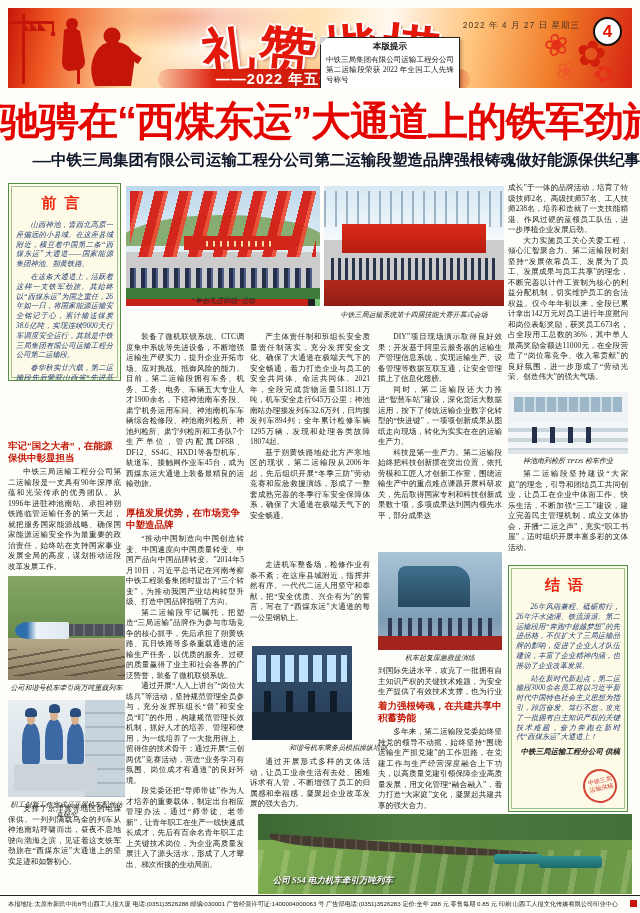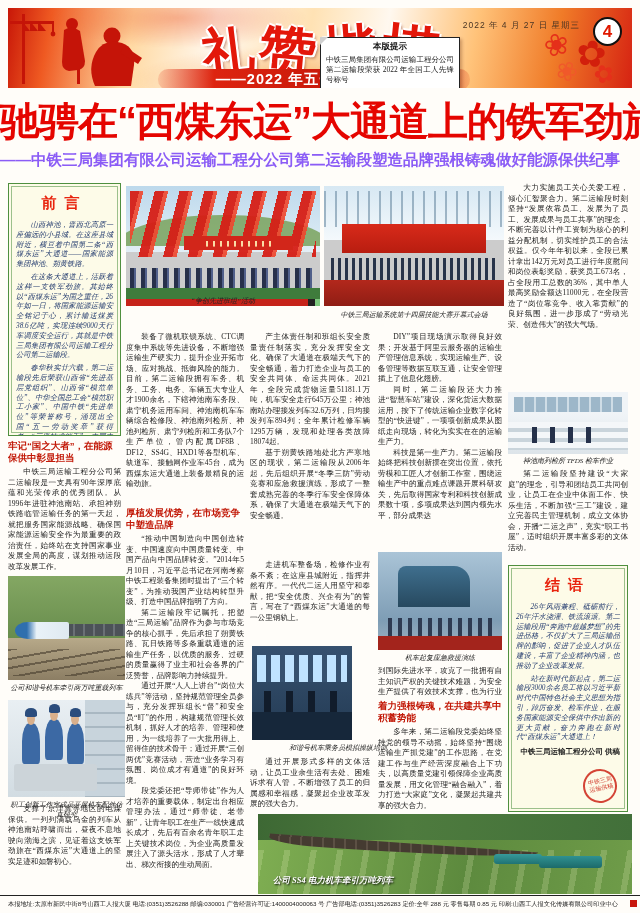--- a/index.html
+++ b/index.html
@@ -33,37 +33,37 @@
     border:1px solid #222;box-shadow:2px 2px 3px rgba(90,30,0,.3);padding:3px 5px;box-sizing:border-box;}
   #notice:before{content:"";position:absolute;left:-1px;top:-1px;border-style:solid;
     border-width:8px 8px 0 0;border-color:#cfcfcf transparent transparent transparent;}
   #notice .nt{font-size:8.5px;font-weight:bold;text-align:center;color:#111;margin-bottom:2px;}
   #notice .nb{font-size:7.5px;line-height:10px;color:#222;text-align:justify;font-family:"Liberation Serif",serif;}
   #flowers{position:absolute;right:0;top:22px;width:90px;height:60px;}
   #flowers span{position:absolute;line-height:1;}
   
   #headline{position:absolute;left:0;top:94px;width:640px;text-align:center;color:#e50500;
     font-weight:bold;font-size:40px;letter-spacing:-1px;white-space:nowrap;font-family:"Liberation Sans",sans-serif;}
-  #subhead{position:absolute;left:0;top:150px;width:640px;text-align:left;color:#8b5cf6;
-    font-weight:bold;font-size:15.5px;white-space:nowrap;font-family:Liberation Sans, sans-serif;}
+  #subhead{position:absolute;left:0;top:150px;width:640px;text-align:right;color:#0f172a;
+    font-weight:bold;font-size:15.5px;white-space:nowrap;font-family:Liberation Mono, monospace;}
   
   .col{position:absolute;overflow:hidden;font-family:"Liberation Serif",serif;
     font-size:7.6px;line-height:10.5px;color:#1c1c1c;text-align:justify;}
   .col p{margin:0;text-indent:2em;}
   .sec-head{position:absolute;overflow:hidden;color:#c21807;font-weight:bold;font-size:9.5px;
     line-height:12px;font-family:"Liberation Sans",sans-serif;}
   .caption{position:absolute;overflow:hidden;font-size:7px;font-style:italic;color:#222;
     text-align:center;font-family:"Liberation Serif",serif;line-height:10px;}
   .greenbox{position:absolute;border:1px solid #4f8f3f;box-shadow:inset 0 0 0 2px #fdfbe8,inset 0 0 0 3px #9cc08b;
     background:#fdfbe8;box-sizing:border-box;padding:8px 7px;overflow:hidden;}
   .greenbox .bt{color:#e8230d;font-weight:bold;font-size:15px;text-align:center;letter-spacing:8px;
     margin:2px 0 7px;font-family:"Liberation Sans",sans-serif;}
   .greenbox p{margin:0 0 3px;text-indent:2em;font-size:7.3px;line-height:9.8px;color:#223a6e;
     font-style:italic;text-align:justify;font-family:"Liberation Serif",serif;}
-  .attrib{font-size:7.5px;font-weight:bold;color:#222;text-align:right;margin-top:5px;}
+  .attrib{font-size:7.5px;font-style:italic;font-weight:bold;color:#222;text-align:right;margin-top:5px;}
   #seal{position:absolute;right:10px;bottom:8px;width:30px;height:30px;border:2px solid rgba(205,35,22,.85);
     border-radius:50%;overflow:hidden;transform:rotate(-12deg);}
   #seal i{position:absolute;left:4px;top:7px;font-style:normal;font-size:6px;color:rgba(205,35,22,.9);line-height:7px;}
   
   .photo{position:absolute;overflow:hidden;background:#ccc;}
   .abs{position:absolute;}
   
   .pa-sky{inset:0 0 45% 0;background:linear-gradient(#bdd9ec,#e2eef6);}
   .pa-trees{left:-5%;right:-5%;top:24%;height:26%;background:#79a25c;border-radius:50% 50% 0 0/100% 100% 0 0;opacity:.85;}
   .pa-flags{left:2%;right:2%;top:4%;height:55%;
@@ -165,21 +165,21 @@
     </div>
     <div id="notice">
       <div class="nt">本版提示</div>
       <div class="nb">中铁三局集团有限公司运输工程分公司第二运输段荣获 2022 年全国工人先锋号称号</div>
     </div>
   </div>
 
   <div id="headline">驰骋在“西煤东运”大通道上的铁军劲旅</div>
   <div id="subhead">——中铁三局集团有限公司运输工程分公司第二运输段塑造品牌强根铸魂做好能源保供纪事</div>
 
-  <div class="greenbox" style="left:8px;top:183px;width:113px;height:253px;">
+  <div class="greenbox" style="left:8px;top:183px;width:113px;height:198px;">
     <div class="bt">前言</div>
     <p>山西神池，晋西北高原一座偏远的小县城。在这座县城附近，横亘着中国第二条“西煤东运”大通道——国家能源集团神池、朔黄铁路。</p>
     <p>在这条大通道上，活跃着这样一支铁军劲旅。其始终以“西煤东运”为国之重任，26年如一日，将国家能源运输安全铭记于心，累计输送煤炭38.6亿吨，实现连续9000天行车调度安全运行，其就是中铁三局集团有限公司运输工程分公司第二运输段。</p>
     <p>春华秋实廿六载，第二运输段先后荣获山西省“先进基层党组织”、山西省“模范单位”、中华全国总工会“模范职工小家”、中国中铁“先进单位”等荣誉称号，涌现出全国“五一劳动奖章”获得者、“三晋技术能手”、中国中铁“劳动模范”等一大批先进典型人物。</p>
   </div>
 
   <div class="photo" style="left:126px;top:186px;width:194px;height:120px;">
     <div class="abs pa-sky"></div>
       <div class="abs pa-trees"></div>
       <div class="abs pa-flags"></div>
@@ -228,21 +228,21 @@
   <div class="col" style="left:8px;top:804px;width:113px;height:82px;">
     <p>支撑了京津冀等地区的电煤保供。一列列满载乌金的列车从神池南站呼啸而出，昼夜不息地驶向渤海之滨，见证着这支铁军劲旅在“西煤东运”大通道上的坚实足迹和如磐初心。</p>
   </div>
 
   <div class="col" style="left:126px;top:332px;width:118px;height:172px;">
     <p>装备了微机联锁系统、CTC调度集中系统等先进设备，不断增强运输生产硬实力，提升企业开拓市场、应对挑战、抵御风险的能力。目前，第二运输段拥有车务、机务、工务、电务、车辆五大专业人才1900余名，下辖神池南车务段、肃宁机务运用车间、神池南机车车辆综合检修段、神池南列检所、神池列检所、肃宁列检所和工务队7个生产单位，管内配属DF8B、DF12、SS4G、HXD1等各型机车、轨道车、接触网作业车45台，成为西煤东运大通道上装备最精良的运输劲旅。</p>
   </div>
   <div class="sec-head" style="left:126px;top:507px;width:118px;height:25px;">厚植发展优势，在市场竞争中塑造品牌</div>
   <div class="col" style="left:126px;top:534px;width:118px;height:358px;">
     <p>“推动中国制造向中国创造转变、中国速度向中国质量转变、中国产品向中国品牌转变。”2014年5月10日，习近平总书记在河南考察中铁工程装备集团时提出了“三个转变”，为推动我国产业结构转型升级、打造中国品牌指明了方向。</p>
-    <p>第二运输段牢记嘱托，把塑造“三局运输”品牌作为参与市场竞争的核心抓手，先后承担了朔黄铁路、瓦日铁路等多条重载通道的运输生产任务，以优质的服务、过硬的质量赢得了业主和社会各界的广泛赞誉，品牌影响力持续提升。</p>
+    <p>第二运输段牢记嘱托，把塑造“三局运输”品牌作为参与市场竞争的核心抓手，先后承担了朔黄铁路、瓦日铁路等多条重载通道的运输生产任务，以优质的服务、过硬的质量赢得了业主和社会各界的广泛赞誉，装备了微机联锁系统。</p>
     <p>通过开展“人人上讲台”“岗位大练兵”等活动，坚持规范管理全员参与，充分发挥班组长“督”和安全员“盯”的作用，构建规范管理长效机制，抓好人才的培养、管理和使用，为一线培养了一大批用得上、留得住的技术骨干；通过开展“三创两优”竞赛活动，营造“业务学习有氛围、岗位成才有通道”的良好环境。</p>
     <p>段党委还把“导师带徒”作为人才培养的重要载体，制定出台相应管理办法，通过“师带徒、老带新”，让青年职工在生产一线快速成长成才，先后有百余名青年职工走上关键技术岗位，为企业高质量发展注入了源头活水，形成了人才辈出、梯次衔接的生动局面。</p>
   </div>
 
   <div class="col" style="left:250px;top:332px;width:120px;height:226px;">
     <p>产主体责任制和班组长安全质量责任制落实，充分发挥安全文化、确保了大通道在极端天气下的安全畅通，着力打造企业与员工的安全共同体、命运共同体。2021年，全段完成货物运量51181.1万吨，机车安全走行645万公里；神池南站办理接发列车32.6万列，日均接发列车894列；全年累计检修车辆1295万辆，发现和处理各类故障18074起。</p>
     <p>基于朔黄铁路地处北方严寒地区的现状，第二运输段从2006年起，先后组织开展“冬季三防”劳动竞赛和应急救援演练，形成了一整套成熟完善的冬季行车安全保障体系，确保了大通道在极端天气下的安全畅通。</p>
   </div>
   <div class="col" style="left:250px;top:560px;width:120px;height:82px;">
     <p>走进机车整备场，检修作业有条不紊；在这座县城附近，指挥井然有序。一代代二运人用坚守和奉献，把“安全优质、兴企有为”的誓言，写在了“西煤东运”大通道的每一公里钢轨上。</p>
@@ -272,37 +272,38 @@
   <div class="caption" style="left:378px;top:653px;width:124px;">机车起复应急救援演练</div>
   <div class="col" style="left:378px;top:666px;width:124px;height:32px;">
     <p style="text-indent:0;">到国际先进水平，攻克了一批拥有自主知识产权的关键技术难题，为安全生产提供了有效技术支撑，也为行业发展提供了系统的三局方案。</p>
   </div>
   <div class="sec-head" style="left:378px;top:700px;width:124px;height:25px;font-family:Liberation Serif, serif;">着力强根铸魂，在共建共享中积蓄势能</div>
   <div class="col" style="left:378px;top:727px;width:124px;height:83px;">
     <p>多年来，第二运输段党委始终坚持党的领导不动摇，始终坚持“围绕运输生产抓党建”的工作思路，在党建工作与生产经营深度融合上下功夫，以高质量党建引领保障企业高质量发展，用文化管理“融合融入”，着力打造“大家庭”文化，凝聚起共建共享的强大合力。</p>
   </div>
 
   <div class="col" style="left:508px;top:183px;width:120px;height:206px;">
+    <p style="text-indent:0;">成长”于一体的品牌活动，培育了特级技师2名、高级技师57名、工人技师238名，培养和造就了一支技能精湛、作风过硬的蓝领员工队伍，进一步厚植企业发展后劲。</p>
     <p>大力实施员工关心关爱工程，倾心汇智聚合力。第二运输段时刻坚持“发展依靠员工、发展为了员工、发展成果与员工共享”的理念，不断完善以计件工资制为核心的利益分配机制，切实维护员工的合法权益。仅今年年初以来，全段已累计拿出142万元对员工进行年度慰问和岗位表彰奖励，获奖员工673名，占全段用工总数的36%，其中单人最高奖励金额达11000元，在全段营造了“岗位靠竞争、收入靠贡献”的良好氛围，进一步形成了“劳动光荣、创造伟大”的强大气场。</p>
   </div>
   <div class="photo" style="left:508px;top:392px;width:120px;height:62px;">
     <div class="abs pc-room"></div>
       <div class="abs pc-screens"></div>
       <div class="abs pc-desks"></div>
       <div class="abs pc-people"></div>
   </div>
   <div class="caption" style="left:508px;top:456px;width:120px;">神池南列检所 TFDS 检车作业</div>
   <div class="col" style="left:508px;top:469px;width:120px;height:92px;">
     <p>第二运输段坚持建设“大家庭”的理念，引导和团结员工共同创业，让员工在企业中体面工作、快乐生活，不断加强“三工”建设，建立完善民主管理机制，成立文体协会，开播“二运之声”，充实“职工书屋”，适时组织开展丰富多彩的文体活动。</p>
   </div>
 
   <div class="greenbox" style="left:508px;top:565px;width:120px;height:247px;">
     <div class="bt">结语</div>
     <p>26年风雨兼程、砥砺前行，26年汗水浇灌、铁流滚滚。第二运输段用“奔跑中超越梦想”的先进品格，不仅扩大了三局运输品牌的影响，促进了企业人才队伍建设，丰富了企业精神内涵，也推动了企业改革发展。</p>
-    <p>站在新时代新起点，第二运输段3000余名员工将以习近平新时代中国特色社会主义思想为指引，踔厉奋发、检车作业，在服务国家能源安全保供中作出新的更大贡献，奋力奔跑在新时代“西煤东运”大通道上！</p>
+    <p>站在新时代新起点，第二运输段3000余名员工将以习近平新时代中国特色社会主义思想为指引，踔厉奋发、笃行不怠，攻克了一批拥有自主知识产权的关键技术难题，奋力奔跑在新时代“西煤东运”大通道上！</p>
     <div class="attrib">中铁三局运输工程分公司  供稿</div>
     <div id="seal">
         <i>中铁三局<br>运输供稿</i>
       </div>
   </div>
 
   <div class="photo" style="left:258px;top:814px;width:374px;height:80px;">
     <div class="abs ph-trees"></div>
       <div class="abs ph-field"></div>
       <div class="abs ph-stripes"></div>

